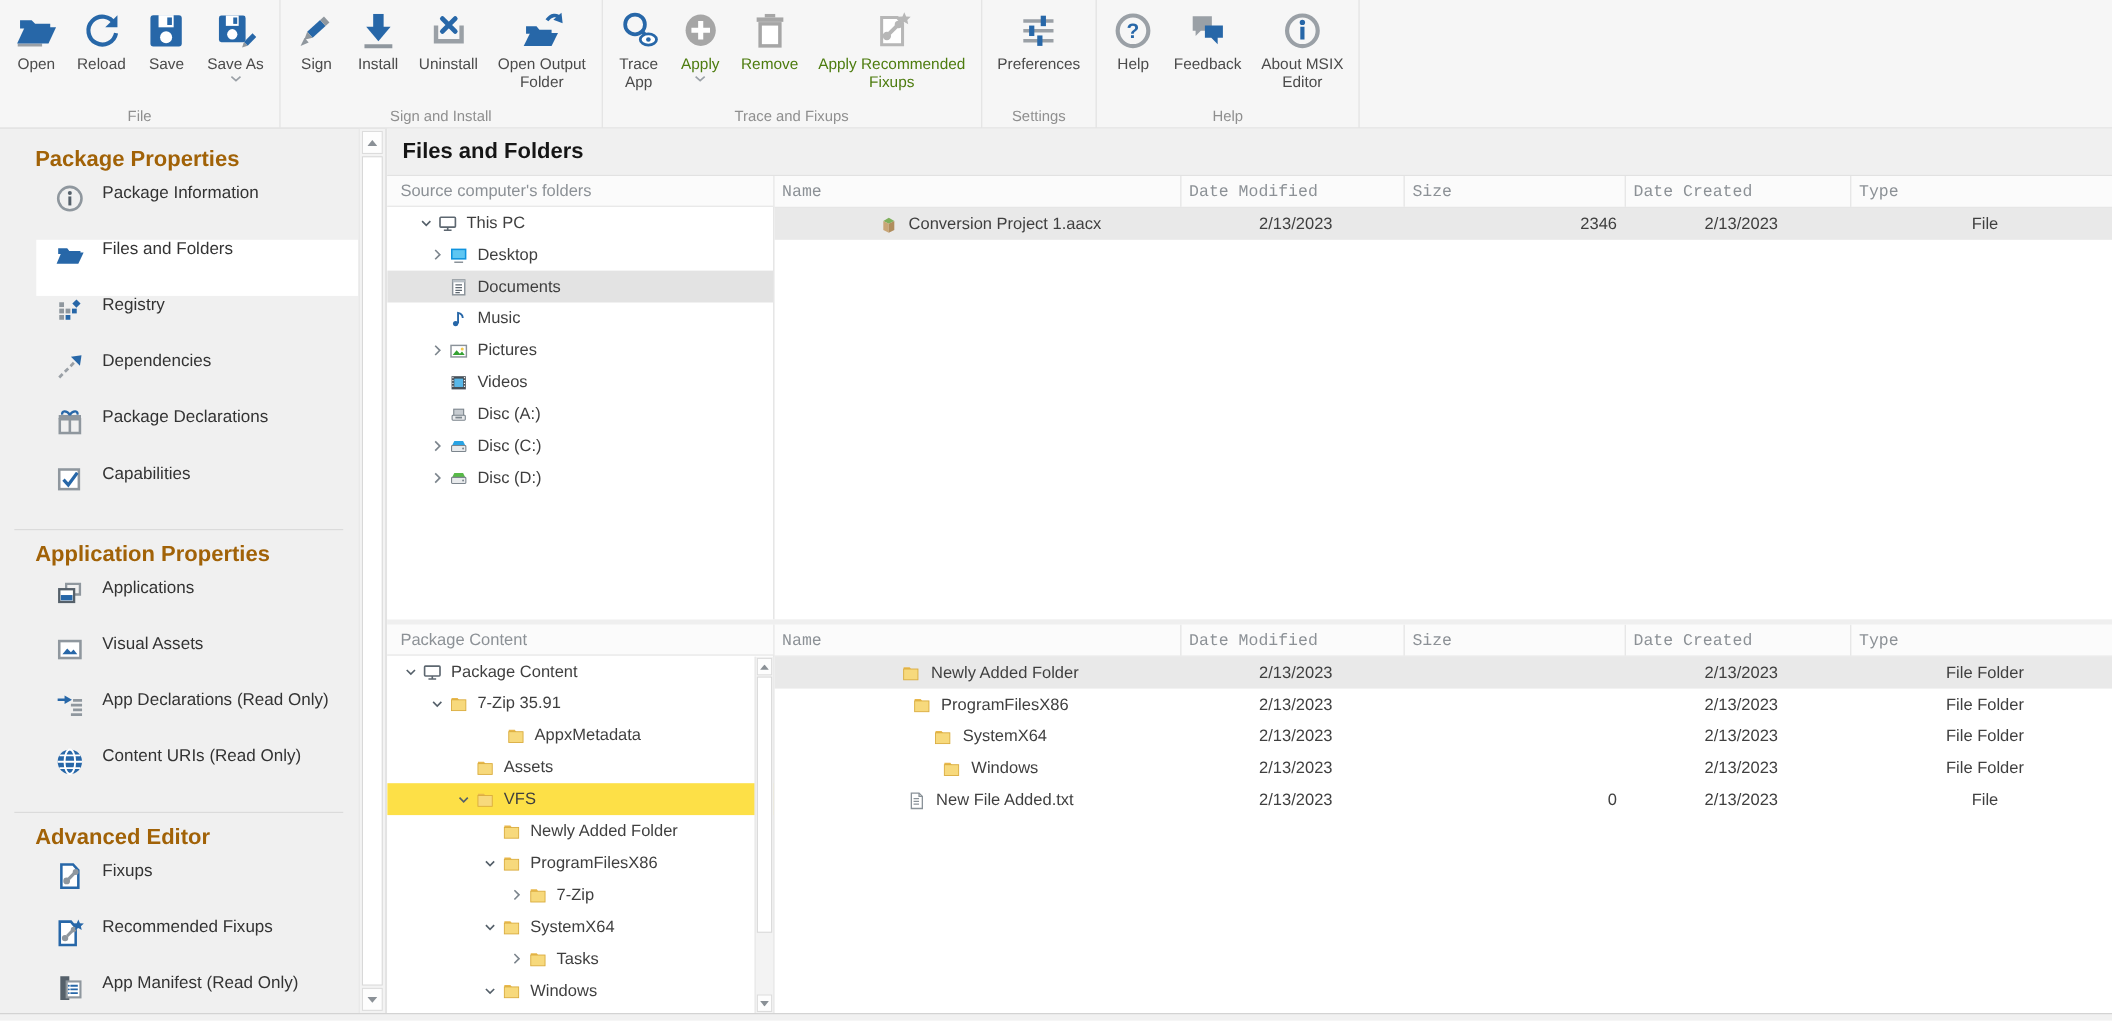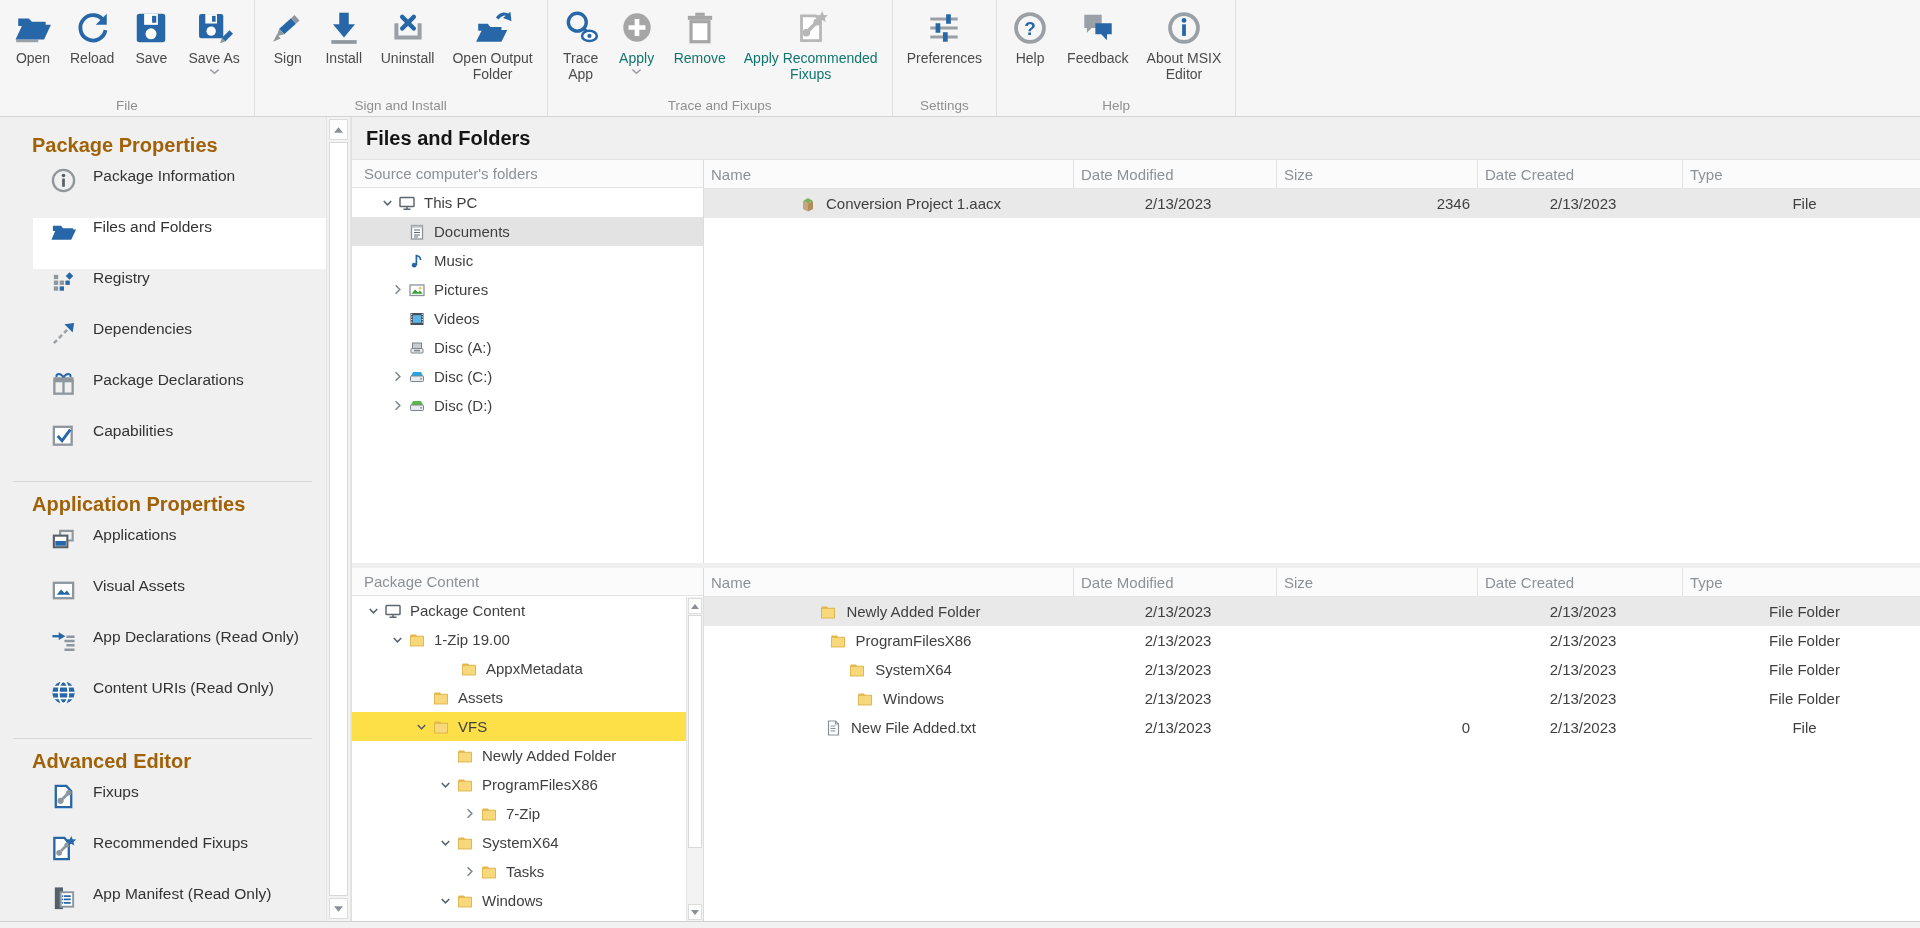--- a/index.html
+++ b/index.html
@@ -5,21 +5,21 @@
   html,body{margin:0;padding:0;}
   body{width:1920px;height:928px;font-family:"Liberation Sans",sans-serif;background:#fff;overflow:hidden;}
   .app{position:relative;width:1920px;height:928px;background:#fff;overflow:hidden;}
 
   
   .toolbar{position:absolute;left:0;top:0;right:0;height:117px;background:#f6f6f6;border-bottom:1px solid #d4d4d4;box-sizing:border-box;display:flex;align-items:stretch;}
   .tb-group{position:relative;display:flex;flex-direction:column;border-right:1px solid #e0e0e0;padding:0 5px 18px;}
   .tb-row{display:flex;flex:1;align-items:flex-start;padding-top:7px;}
   .tb-btn{display:flex;flex-direction:column;align-items:center;padding:2px 9px;cursor:default;}
   .tb-lbl{font-size:14px;color:#4b4b4b;text-align:center;line-height:1.15;white-space:pre-line;margin-top:3px;}
-  .tb-btn.disabled .tb-lbl{color:#0f766e;}
+  .tb-btn.disabled .tb-lbl{color:#4d7c0f;}
   .tb-caret{margin-top:2px;line-height:0;}
   .tb-group-label{position:absolute;left:0;right:0;bottom:3px;text-align:center;font-size:13.5px;color:#8f8f8f;white-space:nowrap;}
   .tb-filler{flex:1;}
   .icon{display:inline-flex;line-height:0;}
   .icon svg{display:block;}
   .tb-icon svg{width:38px;height:38px;}
   .side-icon svg{width:27px;height:27px;}
   .tree-icon svg{width:18px;height:18px;}
 
   
@@ -57,21 +57,21 @@
   
   .tree-scrollbar{position:absolute;top:29px;right:0;bottom:0;width:17px;background:#f3f3f3;border-left:1px solid #e6e6e6;box-sizing:border-box;}
   .tsb-arrow{position:absolute;left:1px;right:1px;height:16px;background:#fdfdfd;border:1px solid #dcdcdc;display:flex;align-items:center;justify-content:center;box-sizing:border-box;}
   .tsb-up{top:1px;}
   .tsb-down{bottom:1px;}
   .tsb-thumb{position:absolute;left:1px;right:1px;top:18px;height:72%;background:#ffffff;border:1px solid #d8d8d8;box-sizing:border-box;}
 
   
   .table-pane{flex:1;display:flex;flex-direction:column;background:#fff;min-width:0;}
   .thead{display:flex;height:28px;flex:none;background:#fbfbfb;border-bottom:1px solid #e4e4e4;color:#8c9196;font-size:15px;}
-  .th{display:flex;align-items:center;padding-left:7px;box-sizing:border-box;white-space:nowrap;overflow:hidden;}
+  .th{display:flex;align-items:center;padding-left:7px;box-sizing:border-box;white-space:nowrap;overflow:hidden;font-family:Liberation Mono, monospace;}
   .th + .th{border-left:1px solid #e2e2e2;}
   .col-name{flex:1;min-width:0;}
   .col-dm{width:203px;flex:none;}
   .col-size{width:201px;flex:none;}
   .col-dc{width:205px;flex:none;}
   .col-type{width:238px;flex:none;}
   .tbody{flex:1;overflow:hidden;}
   .trow{display:flex;height:29px;align-items:center;font-size:15px;color:#3f3f3f;}
   .trow.selected{background:#e9e9e9;}
   .td{padding-left:7px;box-sizing:border-box;display:flex;align-items:center;overflow:hidden;white-space:nowrap;justify-content:center;}
@@ -485,20 +485,35 @@
                   <path fill="none" stroke="#55606a" stroke-width="1.6" d="M4 6.5l4 4 4-4"></path>
                 </svg>
               </span>
               <span class="icon tree-icon">
                 <svg viewBox="0 0 18 18">
                   <rect x="2" y="3.5" width="14" height="9" rx="0.8" fill="#fff" stroke="#5d6770" stroke-width="1.5"></rect>
                   <path stroke="#5d6770" stroke-width="1.5" d="M9 12.5v2.5M5.5 15.3h7"></path>
                 </svg>
               </span>
               <span class="tree-lbl">This PC</span>
+            </div>
+            <div class="tree-row" style="padding-left: 34px;">
+              <span class="chev">
+                <svg viewBox="0 0 16 16" width="15" height="15">
+                  <path fill="none" stroke="#7c858d" stroke-width="1.6" d="M6 3.5l4.5 4.5L6 12.5"></path>
+                </svg>
+              </span>
+              <span class="icon tree-icon">
+                <svg viewBox="0 0 18 18">
+                  <rect x="2" y="3" width="14" height="10" fill="#0f93de"></rect>
+                  <rect x="3.4" y="4.4" width="11.2" height="7.2" fill="#5ec6f2"></rect>
+                  <path stroke="#8a9299" stroke-width="1.4" d="M5 15.5h8"></path>
+                </svg>
+              </span>
+              <span class="tree-lbl">Desktop</span>
             </div>
             <div class="tree-row sel-gray" style="padding-left: 34px;">
               <span class="chev"></span>
               <span class="icon tree-icon">
                 <svg viewBox="0 0 18 18">
                   <rect x="3.5" y="2.5" width="11" height="13.5" fill="#fff" stroke="#8a9299" stroke-width="1.3"></rect>
                   <rect x="3.5" y="2.5" width="11" height="2.2" fill="#b9c0c6"></rect>
                   <path stroke="#5d6770" stroke-width="1" d="M6 7h6M6 9.5h6M6 12h6M6 14h4"></path>
                 </svg>
               </span>
@@ -646,21 +661,21 @@
                 <svg viewBox="0 0 16 16" width="15" height="15">
                   <path fill="none" stroke="#55606a" stroke-width="1.6" d="M4 6.5l4 4 4-4"></path>
                 </svg>
               </span>
               <span class="icon tree-icon">
                 <svg viewBox="0 0 18 18">
                   <path fill="#e9b84c" d="M2.5 3.5h5.5l1.5 2.1h-7z"></path>
                   <rect x="2.5" y="5.2" width="13" height="9.8" fill="#f7d97c" stroke="#d9ab3c" stroke-width="0.8"></rect>
                 </svg>
               </span>
-              <span class="tree-lbl">1-Zip 19.00</span>
+              <span class="tree-lbl">7-Zip 35.91</span>
             </div>
             <div class="tree-row" style="padding-left: 58px; margin-left: 28px;">
               <span class="chev"></span>
               <span class="icon tree-icon">
                 <svg viewBox="0 0 18 18">
                   <path fill="#e9b84c" d="M2.5 3.5h5.5l1.5 2.1h-7z"></path>
                   <rect x="2.5" y="5.2" width="13" height="9.8" fill="#f7d97c" stroke="#d9ab3c" stroke-width="0.8"></rect>
                 </svg>
               </span>
               <span class="tree-lbl">AppxMetadata</span>

